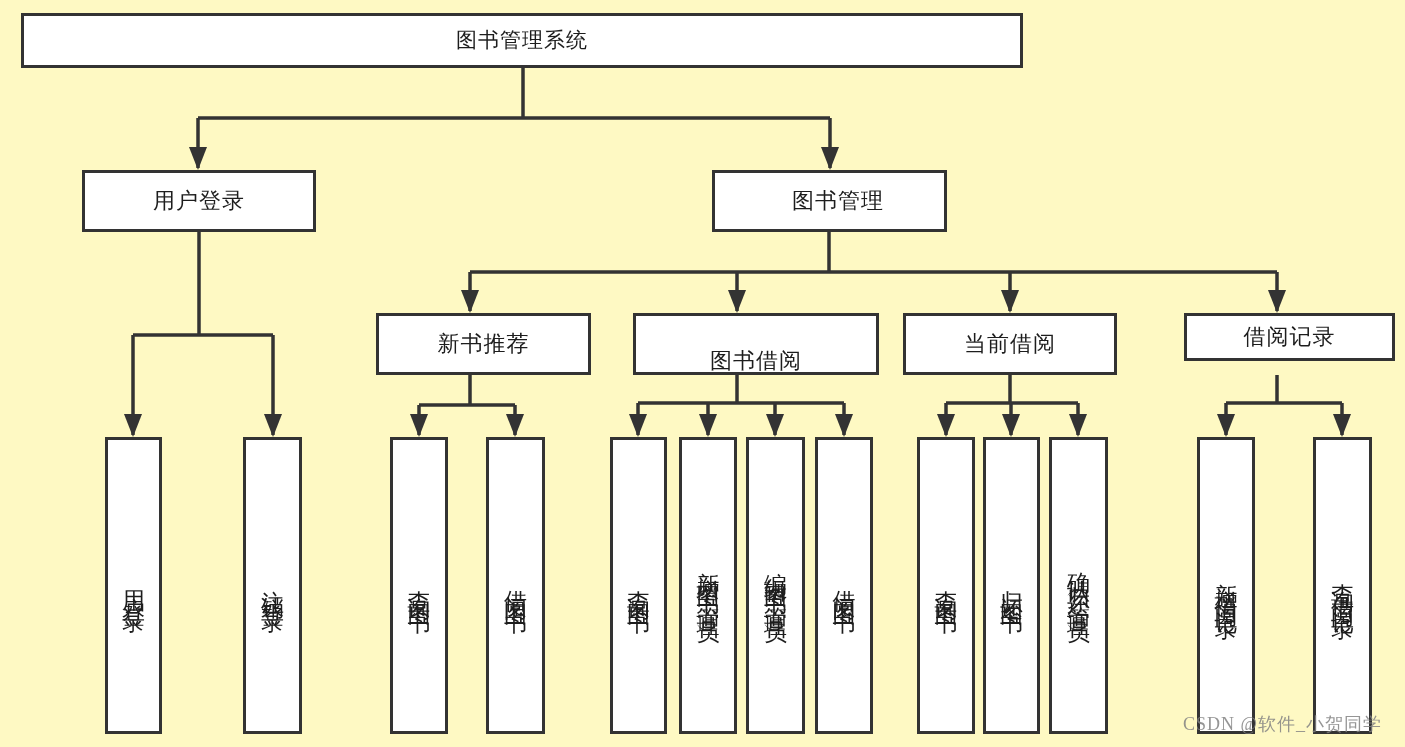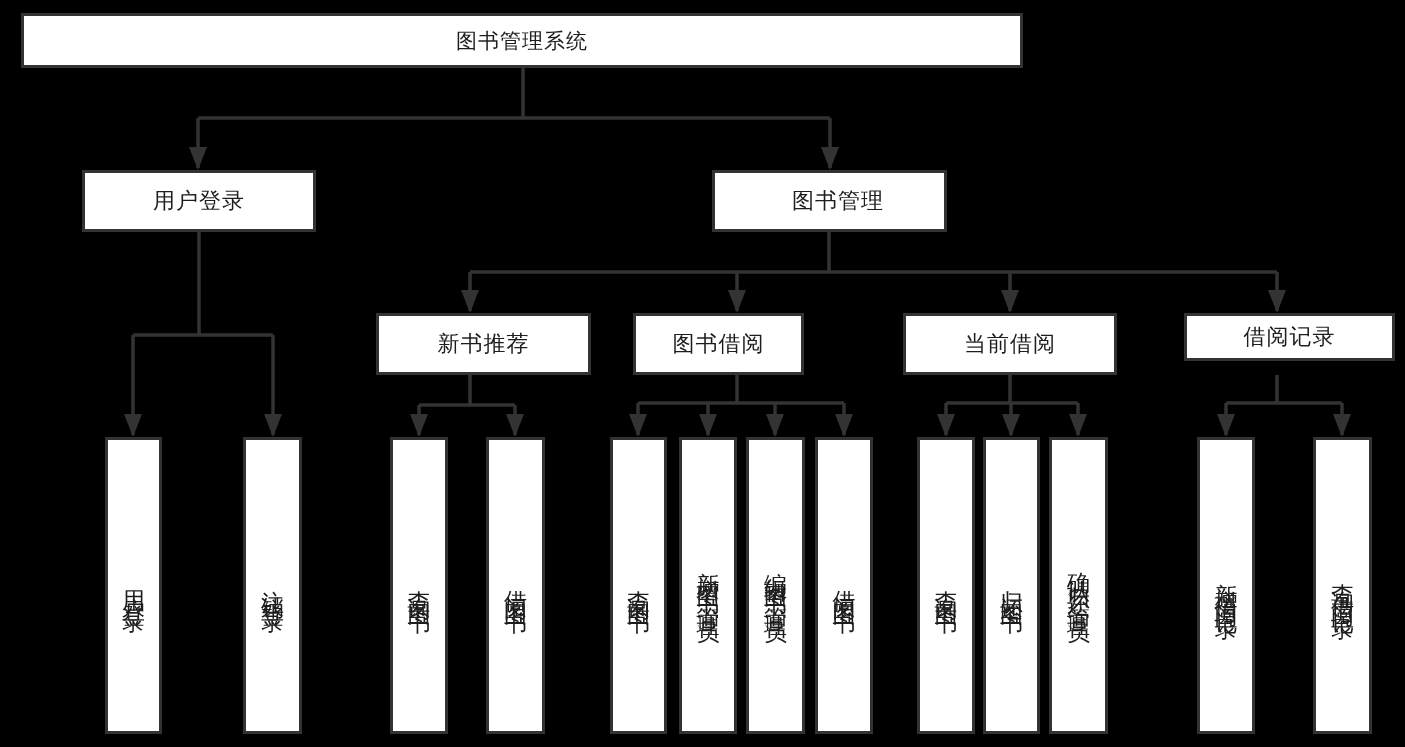--- a/index.html
+++ b/index.html
@@ -4,23 +4,23 @@
 <style>
   html, body {
     margin: 0;
     padding: 0;
     background: #ffffff;
   }
   .stage {
     position: relative;
     width: 1405px;
     height: 747px;
-    background: #000000;
+    background: #fef9c3;
     overflow: hidden;
-    font-family: Liberation Sans, sans-serif;
+    font-family: Liberation Serif, serif;
   }
   .connectors {
     position: absolute;
     left: 0;
     top: 0;
     width: 1405px;
     height: 747px;
     z-index: 0;
   }
   .box {
@@ -115,21 +115,21 @@
   <div class="box h-box" style="left:82px; top:170px; width:234px; height:62px;">
     <span>用户登录</span>
   </div>
   <div class="box h-box" style="left:712px; top:170px; width:235px; height:62px;padding-left:17px;">
     <span>图书管理</span>
   </div>
 
   <div class="box h-box" style="left:363px; top:313px; width:215px; height:62px;margin-left:13px;">
     <span>新书推荐</span>
   </div>
-  <div class="box h-box" style="left:633px; top:313px; width:171px; height:62px;">
+  <div class="box h-box" style="left:633px; top:313px; width:246px; height:62px;align-items:flex-end;">
     <span>图书借阅</span>
   </div>
   <div class="box h-box" style="left:903px; top:313px; width:214px; height:62px;">
     <span>当前借阅</span>
   </div>
   <div class="box h-box" style="left:1184px; top:313px; width:211px; height:48px;">
     <span>借阅记录</span>
   </div>
 
   <div class="box v-box" style="left:105px; width:57px;">
@@ -169,14 +169,15 @@
     <span>确认归还（管理员）</span>
   </div>
 
   <div class="box v-box" style="left:1197px; width:58px;">
     <span>新增借阅记录</span>
   </div>
   <div class="box v-box" style="left:1313px; width:59px;">
     <span>查询借阅记录</span>
   </div>
 
+  <div class="watermark">CSDN @软件_小贺同学</div>
 
 </div>
 
 </body></html>

